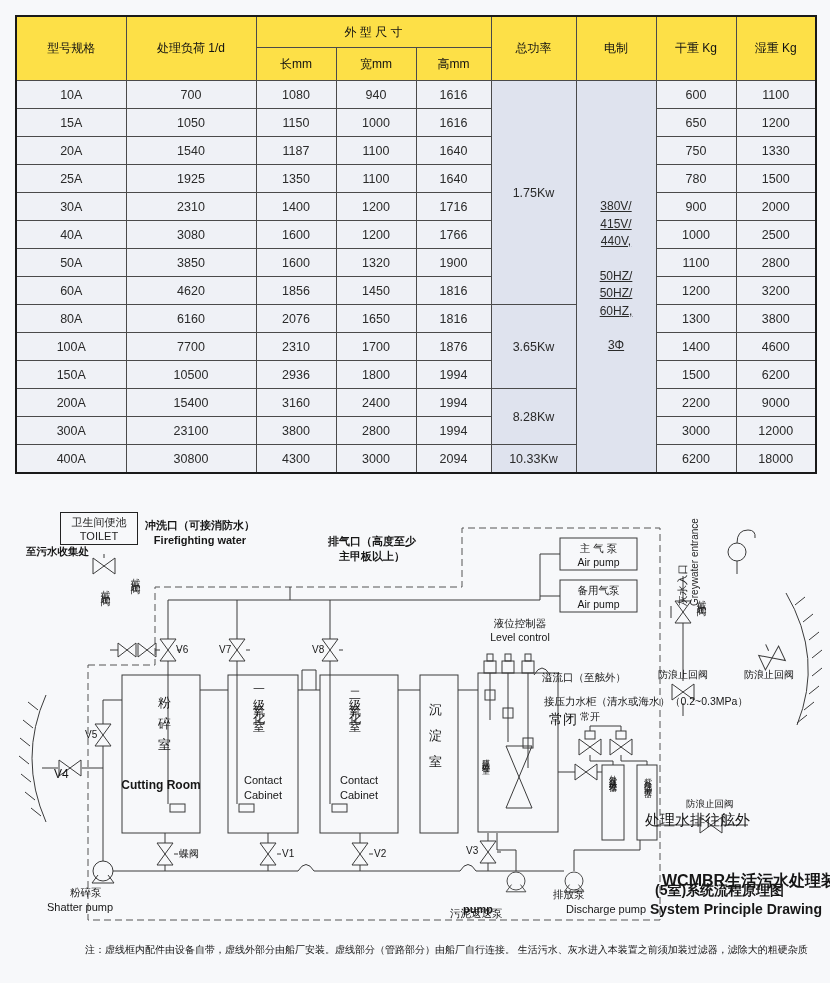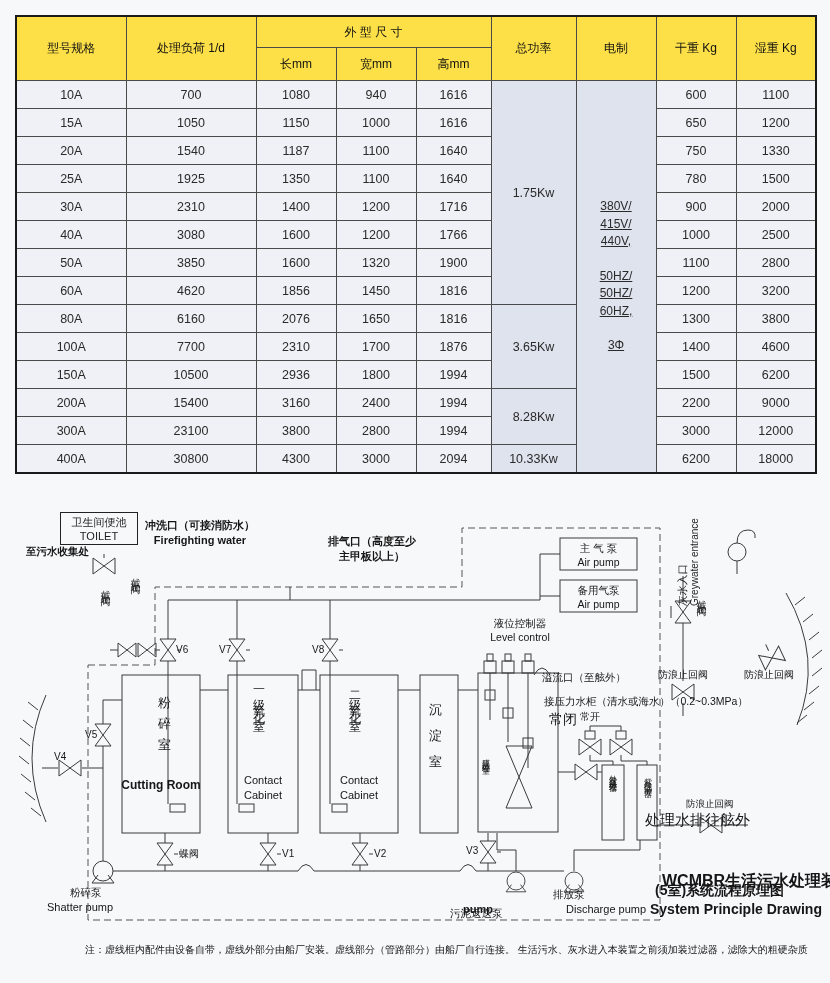--- a/index.html
+++ b/index.html
@@ -353,21 +353,21 @@
     <div class="dl b" style="left:26px; top:54px;">至污水收集处</div>
 
     <div class="vt" style="left:98px; top:92px; font-size:10px; letter-spacing:3px;">截止阀</div>
     <div class="vt" style="left:128px; top:80px; font-size:10px; letter-spacing:3px;">截止阀</div>
     <div class="vt" style="left:694px; top:102px; font-size:10px; letter-spacing:3px;">截止阀</div>
 
     <div class="dl" style="left:176px; top:153px; font-size:10px;">V6</div>
     <div class="dl" style="left:219px; top:153px; font-size:10px;">V7</div>
     <div class="dl" style="left:312px; top:153px; font-size:10px;">V8</div>
     <div class="dl" style="left:85px; top:238px; font-size:10px;">V5</div>
-    <div class="dl" style="left:54px; top:260px; font-size:10px;">V4</div>
+    <div class="dl" style="left:54px; top:276px; font-size:12px;">V4</div>
     <div class="dl" style="left:179px; top:357px; font-size:10px;">蝶阀</div>
     <div class="dl" style="left:282px; top:357px; font-size:10px;">V1</div>
     <div class="dl" style="left:374px; top:357px; font-size:10px;">V2</div>
     <div class="dl" style="left:466px; top:354px; font-size:10px;">V3</div>
 
     <div class="vt" style="left:155px; top:196px; font-size:13px; letter-spacing:20px;">粉碎室</div>
     <div class="dl ctr b" style="left:120px; top:287px; width:82px; font-size:12px;">Cutting Room</div>
 
     <div class="vt" style="left:250px; top:192px; font-size:12px; letter-spacing:7px;">一级氧化室</div>
     <div class="dl ctr" style="left:233px; top:283px; width:60px; font-size:11px;">

